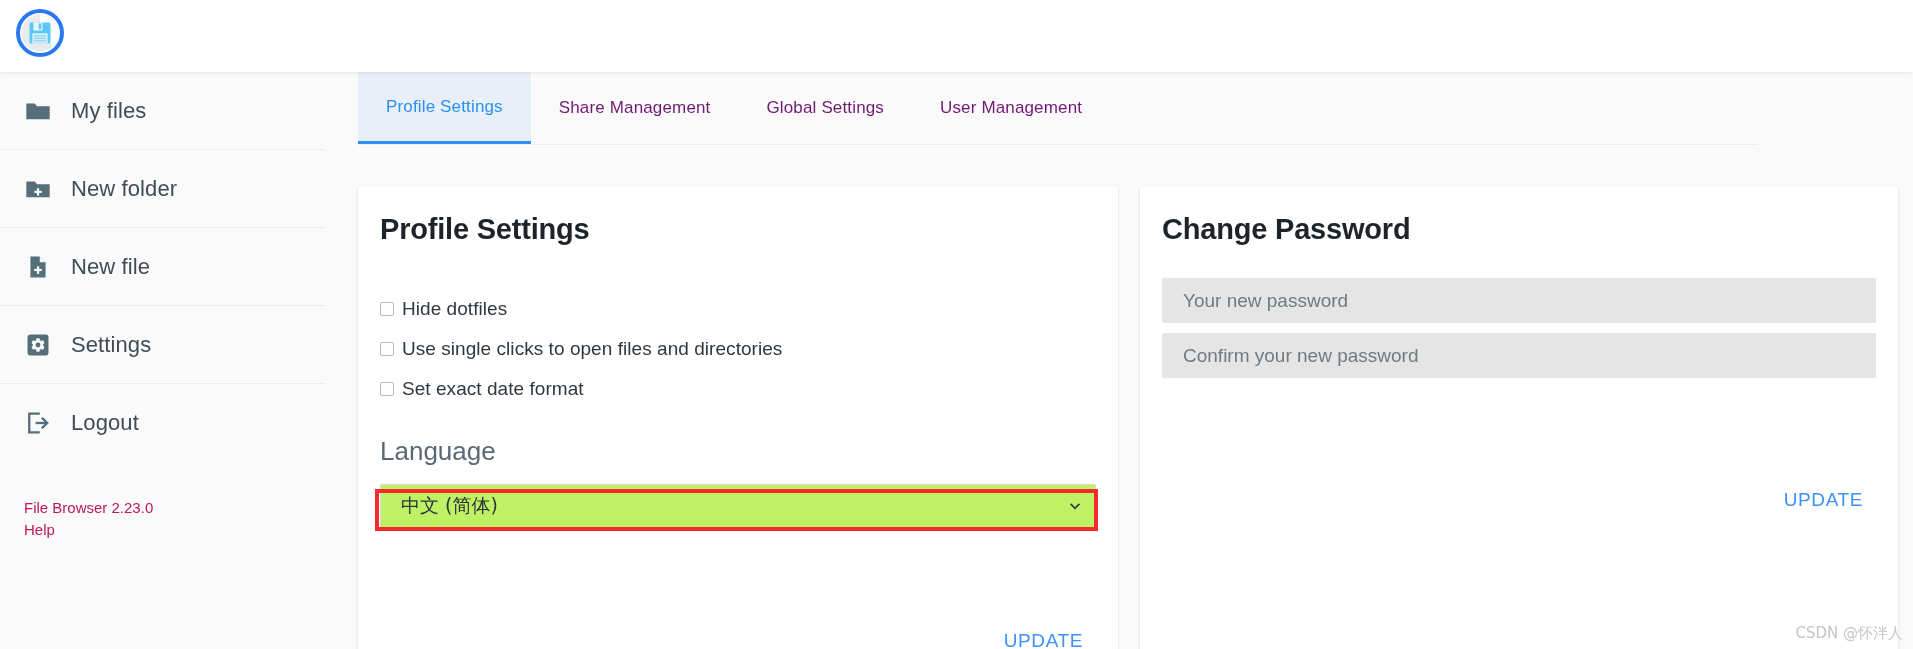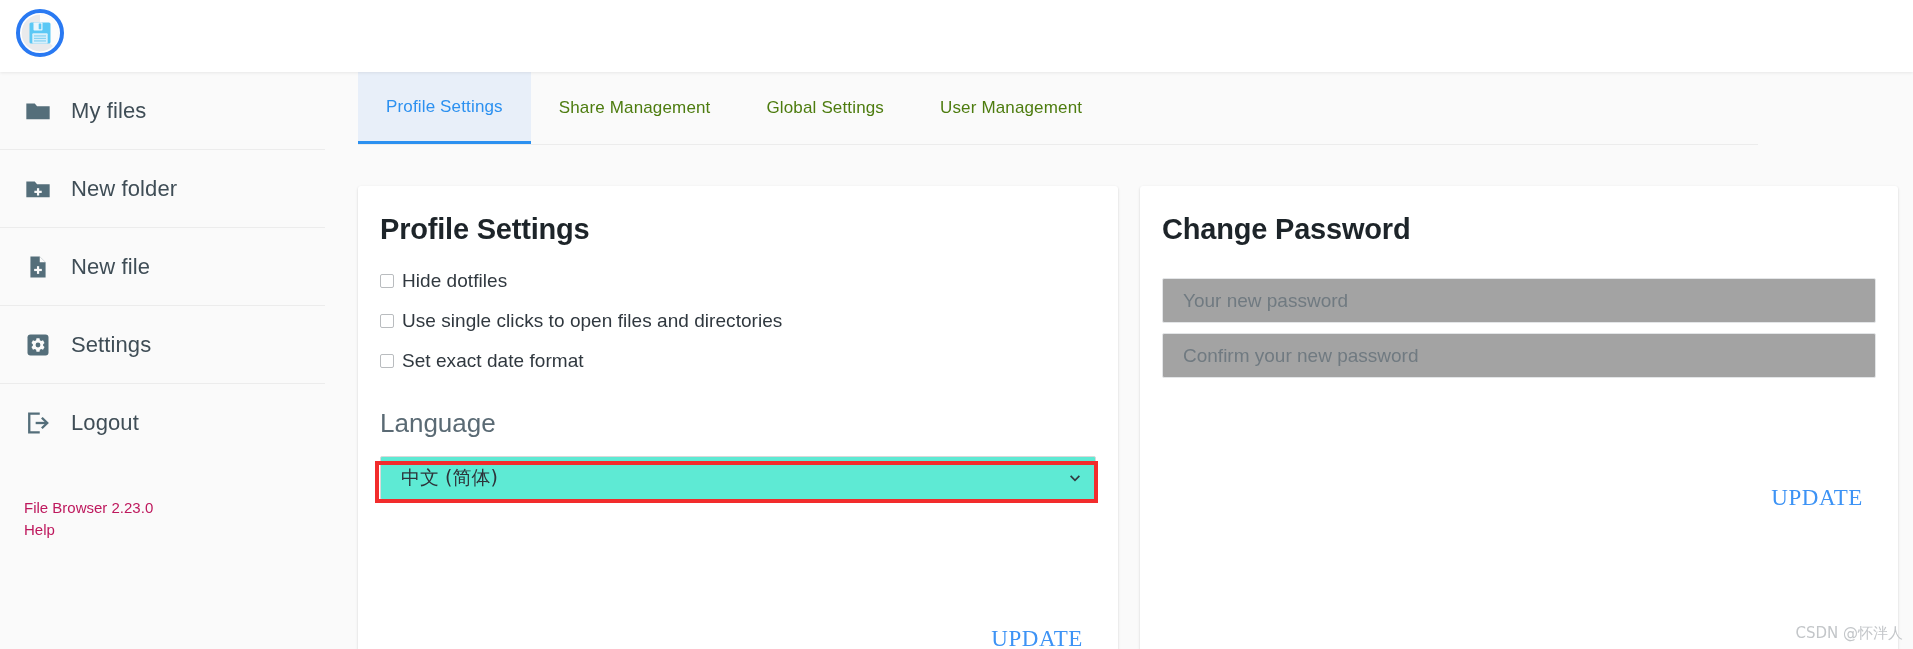--- a/index.html
+++ b/index.html
@@ -107,21 +107,21 @@
     align-items: stretch;
     border-bottom: 1px solid #ececec;
     width: 1400px;
   }
   .tab {
     display: flex;
     align-items: center;
     justify-content: center;
     padding: 0 28px;
     font-size: 17px;
-    color: #4d7c0f;
+    color: #701a75;
     cursor: pointer;
     position: relative;
     box-sizing: border-box;
     letter-spacing: 0.15px;
   }
   .tab.active {
     background: #e8eff9;
     color: #2b90f0;
     border-bottom: 3px solid #2b90f0;
   }
@@ -149,21 +149,21 @@
 
   .card h2 {
     margin: 0;
     font-size: 29px;
     font-weight: bold;
     color: #1d2429;
     letter-spacing: -0.2px;
   }
 
   
-  .check-list { margin-top: 24px; }
+  .check-list { margin-top: 52px; }
   .check-row {
     display: flex;
     align-items: center;
     margin-bottom: 18px;
     cursor: pointer;
   }
   .check-row:last-child { margin-bottom: 0; }
   .cbox {
     width: 14px;
     height: 14px;
@@ -191,21 +191,21 @@
     margin-top: 17px;
     width: 716px;
     height: 44px;
   }
   .fake-select {
     width: 716px;
     height: 44px;
     box-sizing: border-box;
     border: 1px solid #d9d9d9;
     border-radius: 2px;
-    background: #5eead4;
+    background: #bef264;
     font-size: 19px;
     color: #2d343a;
     display: flex;
     align-items: center;
     padding-left: 20px;
     cursor: pointer;
     font-family: "DejaVu Sans", "Liberation Sans", sans-serif;
   }
   .chev {
     position: absolute;
@@ -229,39 +229,39 @@
 
   
   .pw-list { margin-top: 32px; }
   .pw-input {
     display: block;
     width: 714px;
     height: 45px;
     box-sizing: border-box;
     border: 1px solid #e3e5e7;
     border-radius: 2px;
-    background: #a3a3a3;
+    background: #e5e5e5;
     padding-left: 20px;
     font-size: 19px;
     color: #2d343a;
     font-family: "Liberation Sans", sans-serif;
     margin-bottom: 10px;
     outline: none;
   }
   .pw-input::placeholder { color: #707a81; opacity: 1; }
 
   .update-btn {
     position: absolute;
-    font-size: 23px;
+    font-size: 19px;
     color: #3d93f5;
     letter-spacing: 0.6px;
     cursor: pointer;
     background: none;
     border: none;
-    font-family: Liberation Serif, serif;
+    font-family: Liberation Sans, sans-serif;
     padding: 0;
     margin-top: 28px;
   }
   #update-profile { right: 35px; bottom: 34px; }
   #update-password { right: 35px; bottom: 175px; }
 
   
   #watermark {
     position: absolute;
     right: 10px;

